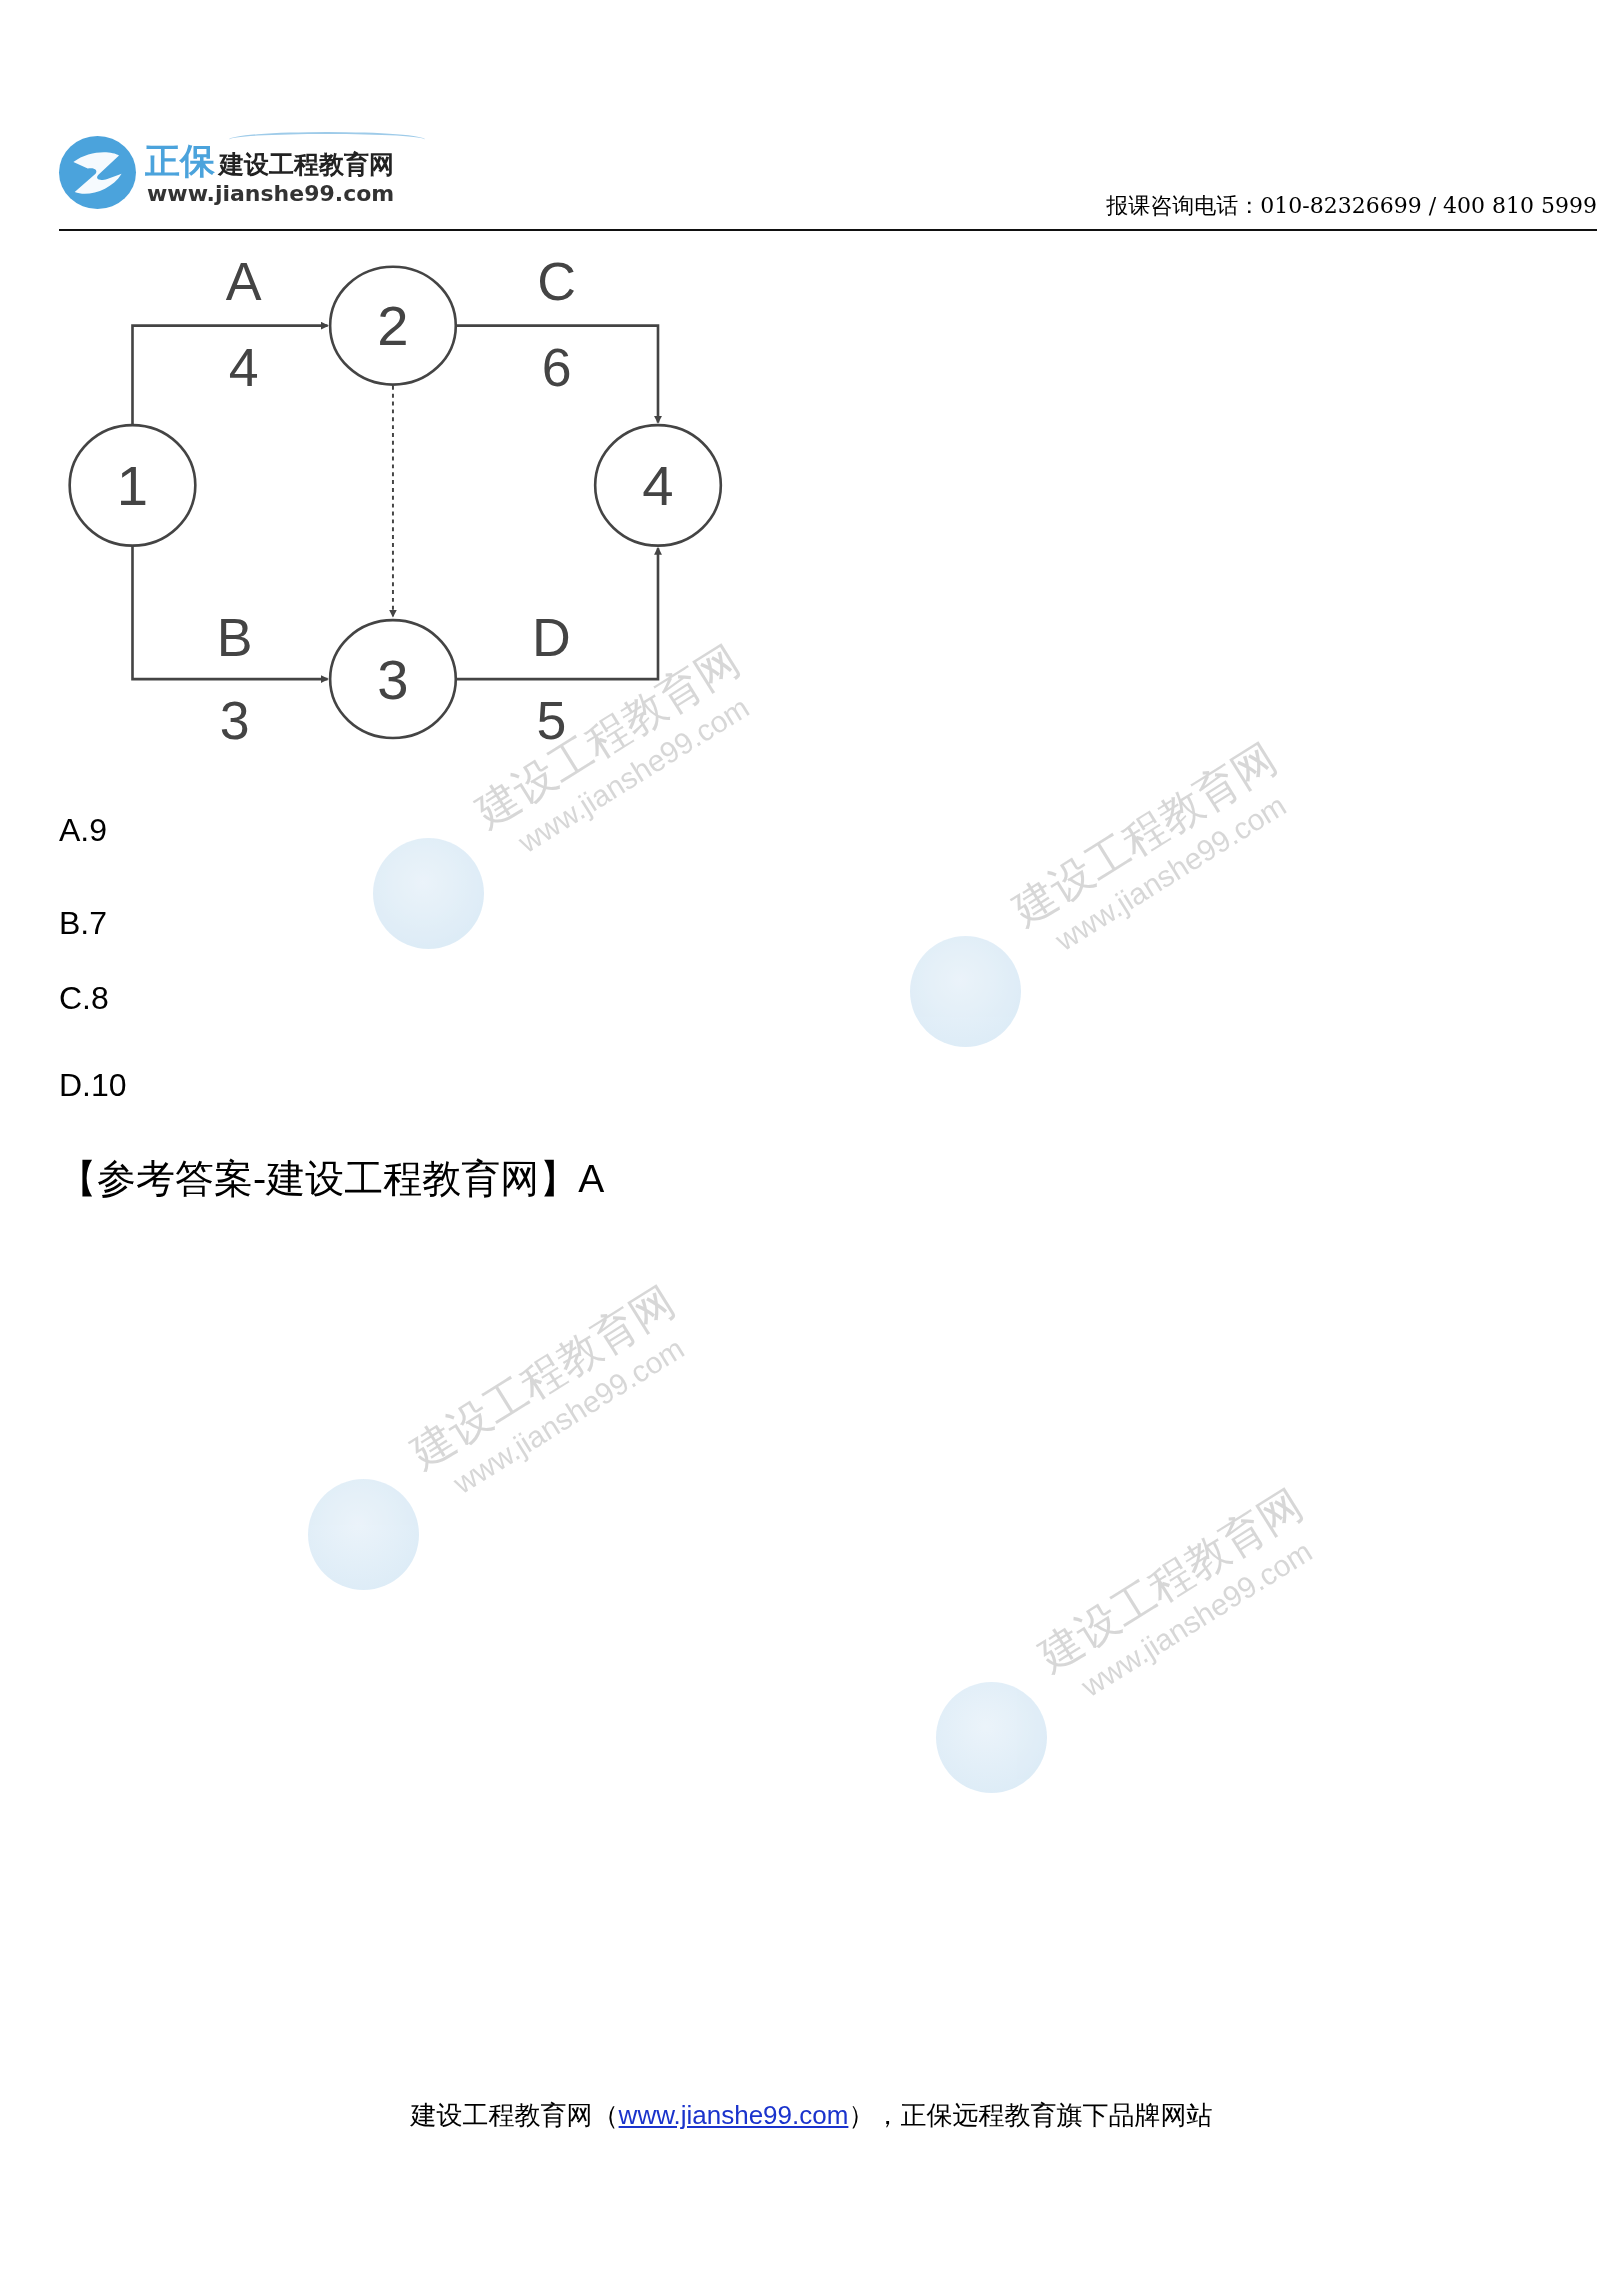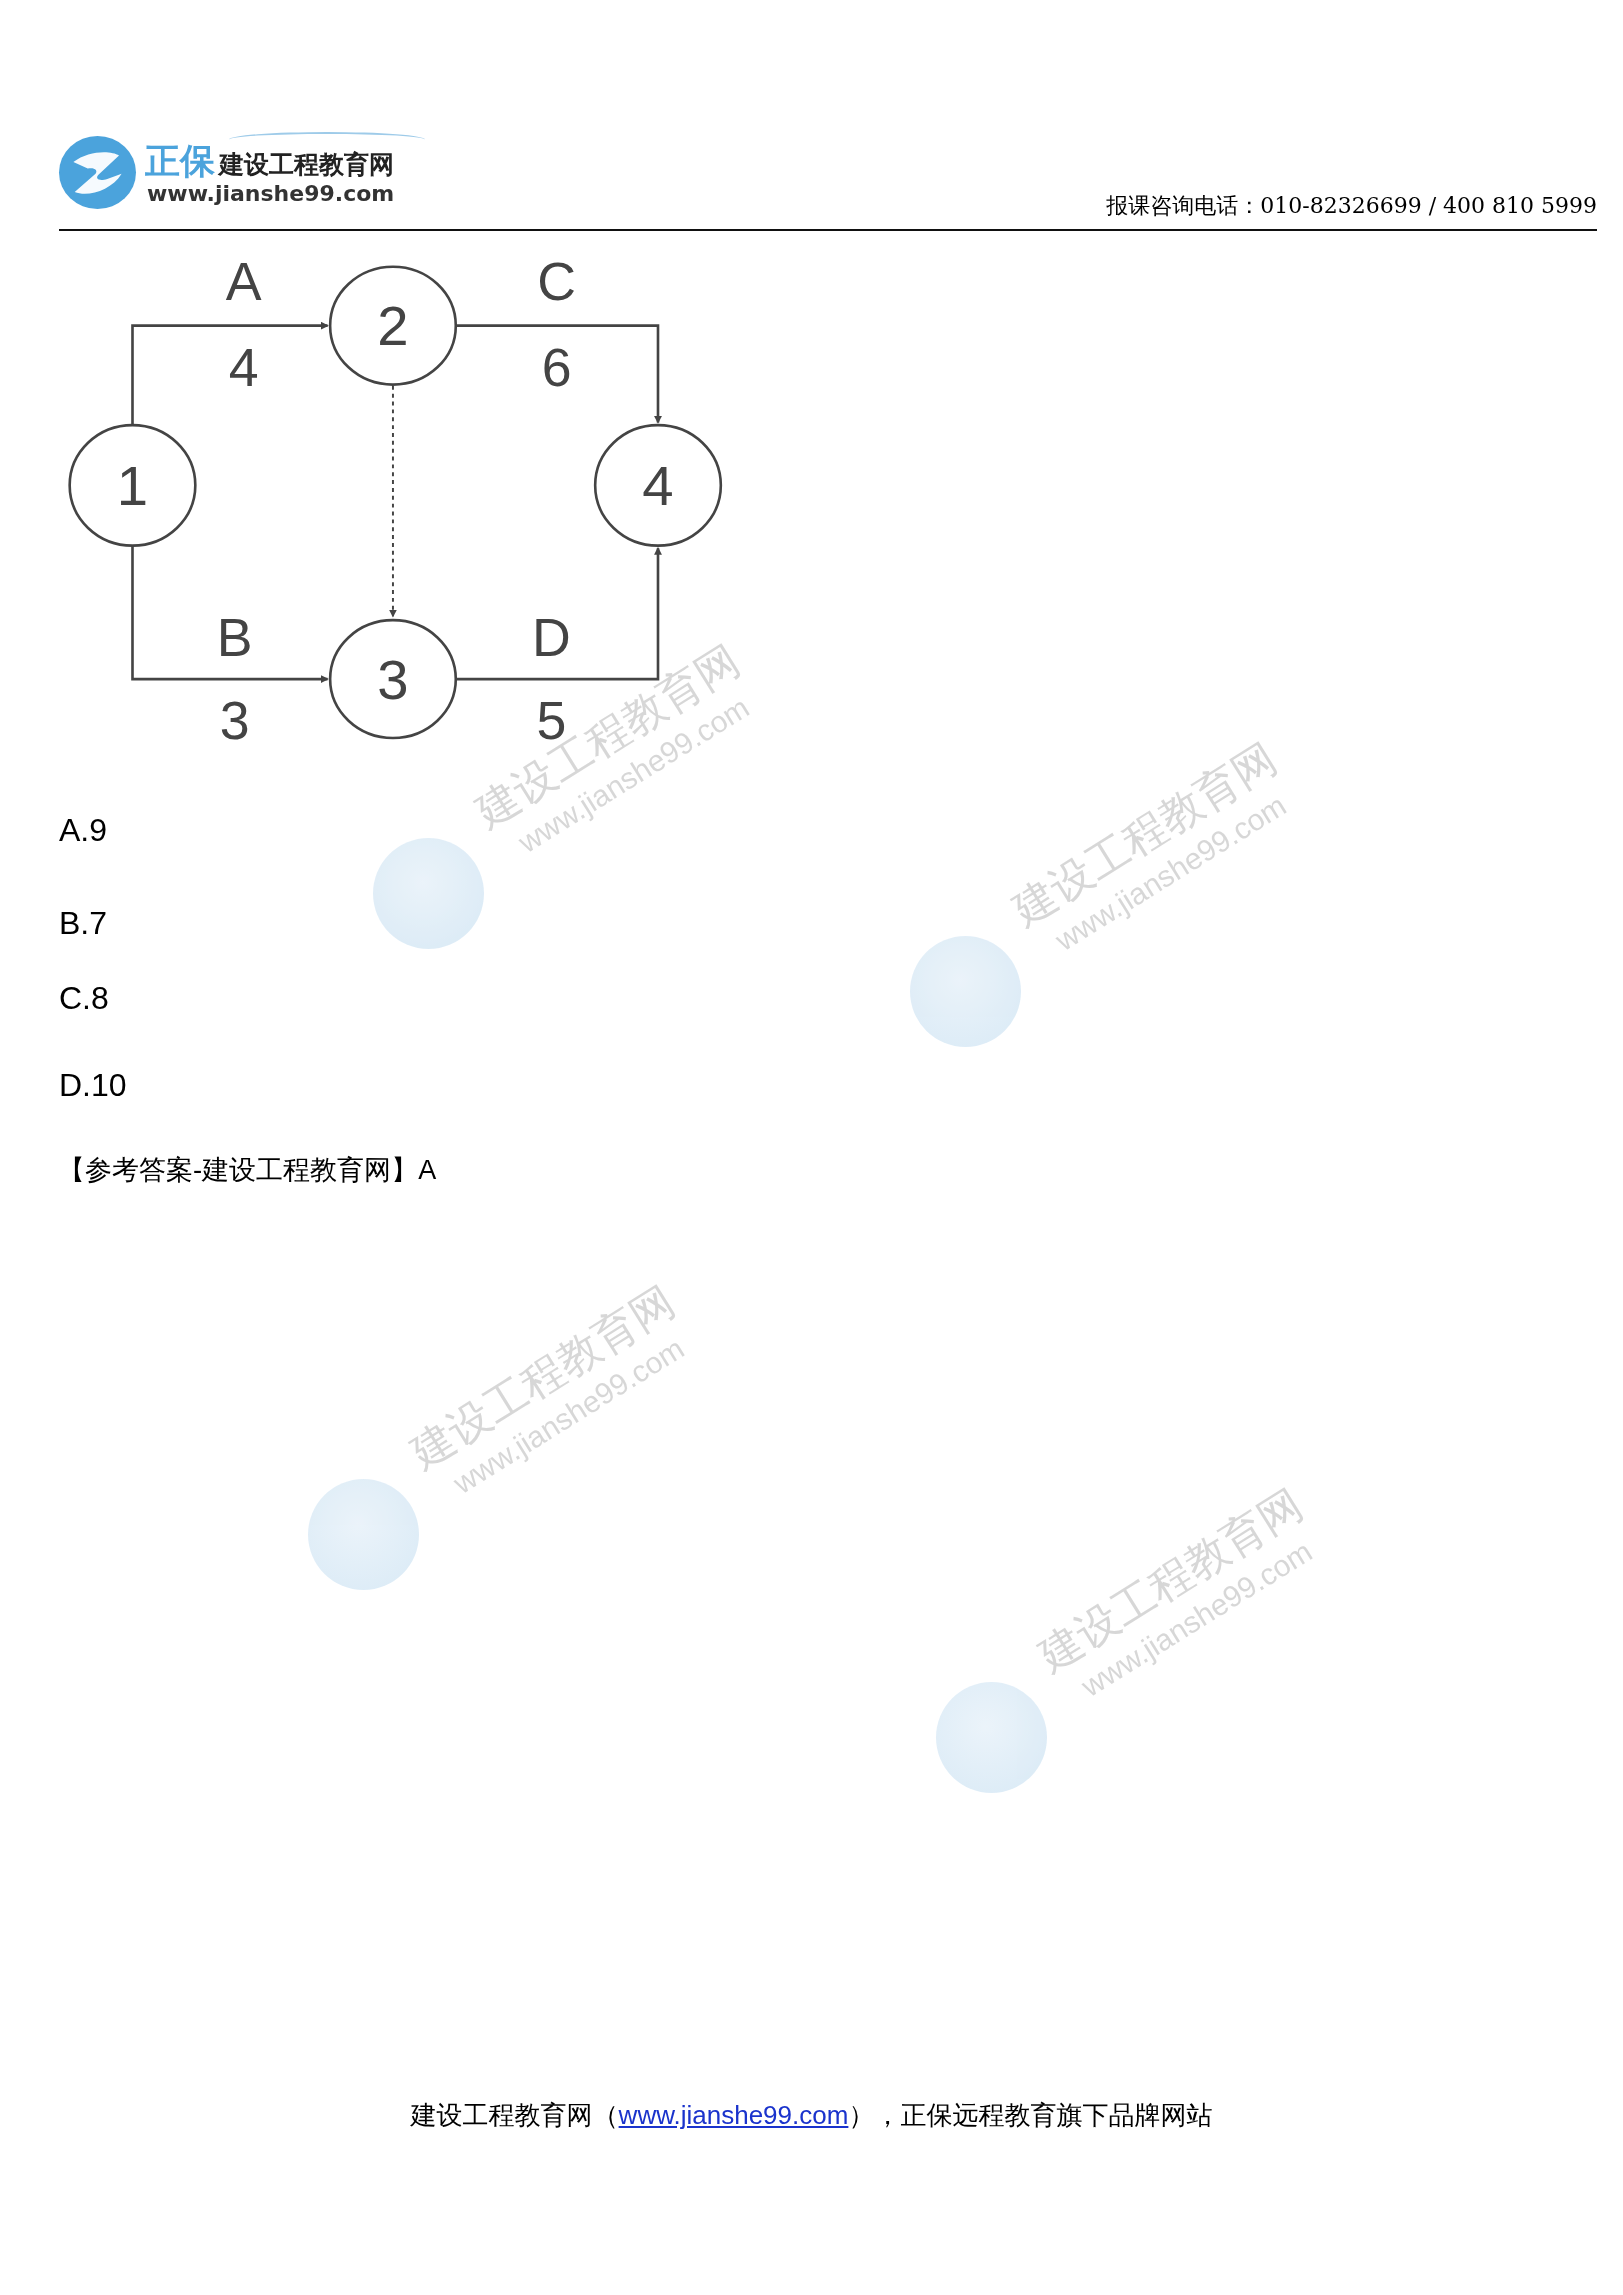--- a/index.html
+++ b/index.html
@@ -11,21 +11,21 @@
   #logo .brand-cn{position:absolute;left:86px;top:9px;font-family:"DejaVu Sans",sans-serif;font-weight:bold;font-size:35px;color:#4ba3dc;white-space:nowrap;line-height:42px;}
   #logo .brand-sub{font-size:25px;color:#222;margin-left:3.9px;}
   #logo .brand-url{position:absolute;left:88px;top:50px;font-family:"DejaVu Sans",sans-serif;font-weight:bold;font-size:22px;color:#333;white-space:nowrap;}
   #logo .arc{position:absolute;left:170px;top:1.3px;width:196px;height:13px;border-top:2.6px solid #9ecbe9;border-radius:50% 50% 0 0;}
   #phone{right:26px;top:191px;font-family:"DejaVu Serif",serif;font-size:22px;white-space:nowrap;color:#000;}
   #header-rule{left:59px;top:229px;width:1538px;height:0;border-top:2px solid #111;}
   
   #diagram{left:59px;top:255px;width:681px;height:517px;}
   
   .opt{left:59px;font-family:"Liberation Sans",sans-serif;font-size:32px;white-space:nowrap;}
-  #answer{left:58px;top:1152px;font-family:"DejaVu Serif",serif;font-size:27px;white-space:nowrap;}
+  #answer{left:58px;top:1152px;font-family:"DejaVu Serif",serif;font-size:39px;white-space:nowrap;}
   #answer .ans{font-family:"Liberation Sans",sans-serif;}
   
   #footer{left:0;width:1623px;top:2098px;text-align:center;font-family:"DejaVu Serif",serif;font-size:26px;white-space:nowrap;}
   #footer a{color:#1a33cc;text-decoration:underline;font-family:"Liberation Sans",sans-serif;}
   
   .wm{width:406px;height:275px;opacity:0.55;pointer-events:none;}
   .wm .wm-logo{position:absolute;left:0;top:144px;width:111px;height:111px;border-radius:50%;background:radial-gradient(circle at 45% 40%,#dbeaf6,#b9d8ee);}
   .wm .wm-text{position:absolute;left:92px;top:98px;transform:rotate(-32deg);transform-origin:left top;white-space:nowrap;color:#b8b8b8;}
   .wm .wm-cn{font-family:"DejaVu Sans",sans-serif;font-size:43px;display:block;}
   .wm .wm-url{font-family:"Liberation Sans",sans-serif;font-size:30px;display:block;margin-left:19.6px;}

